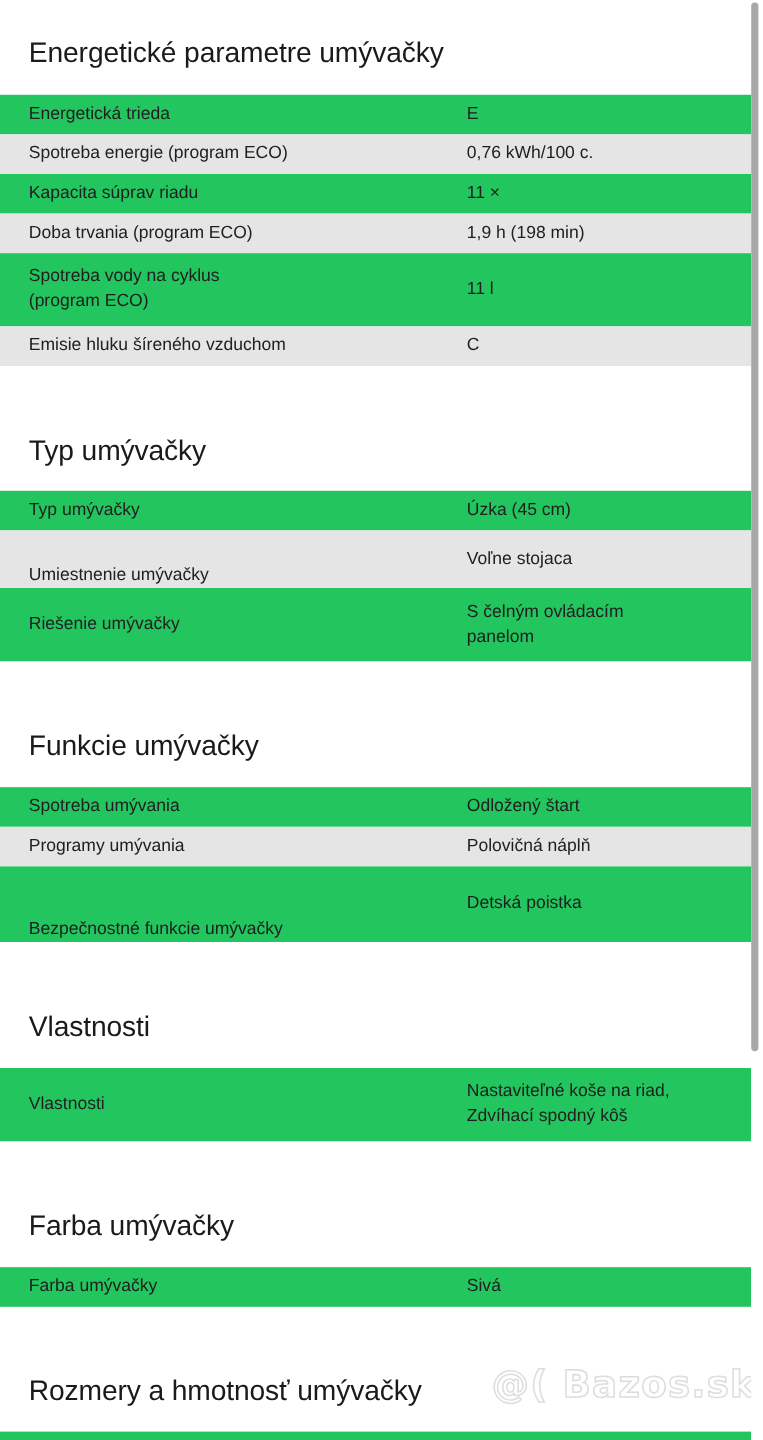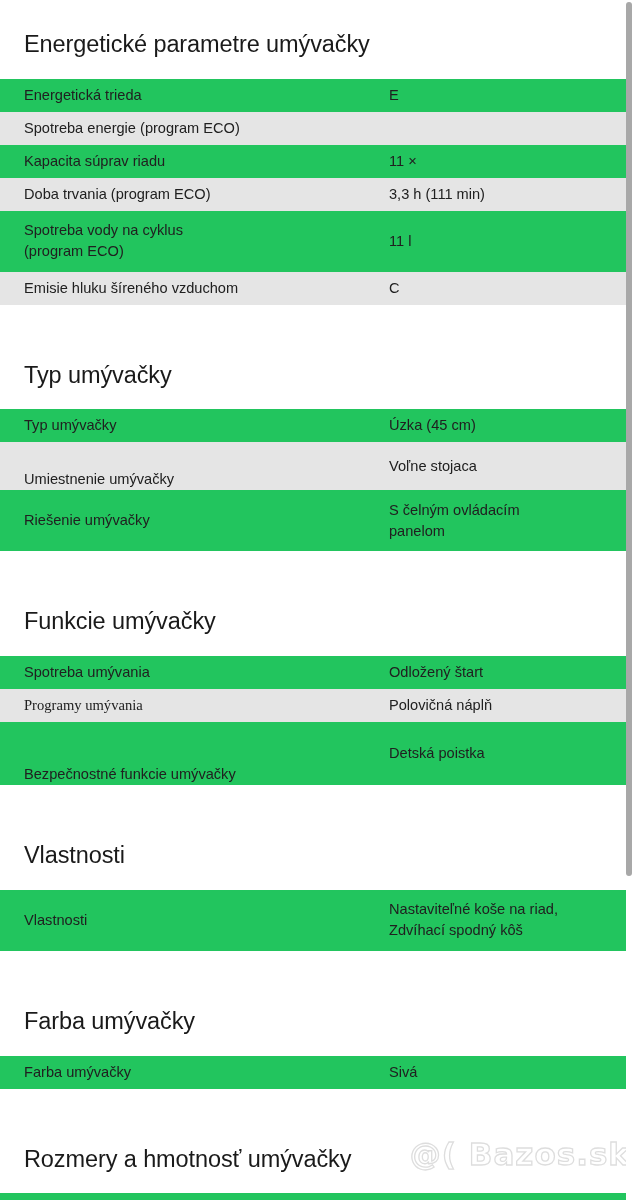--- a/index.html
+++ b/index.html
@@ -139,28 +139,29 @@
       <section class="spec-section first-section">
         <h2 class="section-heading">Energetické parametre umývačky</h2>
         <div class="heading-gap"></div>
         <div class="spec-rows">
           <div class="spec-row striped">
             <div class="spec-label" style="white-space: pre-line;">Energetická trieda</div>
             <div class="spec-value">E</div>
           </div>
           <div class="spec-row">
             <div class="spec-label" style="white-space: pre-line;">Spotreba energie (program ECO)</div>
+            <div class="spec-value">0,76 kWh/100 c.</div>
           </div>
           <div class="spec-row striped">
             <div class="spec-label" style="white-space: pre-line;">Kapacita súprav riadu</div>
             <div class="spec-value">11 ×</div>
           </div>
           <div class="spec-row">
             <div class="spec-label" style="white-space: pre-line;">Doba trvania (program ECO)</div>
-            <div class="spec-value">3,3 h (111 min)</div>
+            <div class="spec-value">1,9 h (198 min)</div>
           </div>
           <div class="spec-row striped two-line">
             <div class="spec-label" style="white-space: pre-line;">Spotreba vody na cyklus
 (program ECO)</div>
             <div class="spec-value">11 l</div>
           </div>
           <div class="spec-row">
             <div class="spec-label" style="white-space: pre-line;">Emisie hluku šíreného vzduchom</div>
             <div class="spec-value">C</div>
           </div>
@@ -189,21 +190,21 @@
       <div class="section-gap-md"></div>
       <section class="spec-section">
         <h2 class="section-heading">Funkcie umývačky</h2>
         <div class="heading-gap"></div>
         <div class="spec-rows">
           <div class="spec-row striped">
             <div class="spec-label" style="white-space: pre-line;">Spotreba umývania</div>
             <div class="spec-value">Odložený štart</div>
           </div>
           <div class="spec-row">
-            <div class="spec-label" style="white-space: pre-line; font-family: Liberation Serif, serif;">Programy umývania</div>
+            <div class="spec-label" style="white-space: pre-line;">Programy umývania</div>
             <div class="spec-value">Polovičná náplň</div>
           </div>
           <div class="spec-row striped">
             <div class="spec-label" style="white-space: pre-line; margin-top: 42px;">Bezpečnostné funkcie umývačky</div>
             <div class="spec-value">Detská poistka</div>
           </div>
         </div>
       </section>
       <div class="section-gap-md"></div>
       <section class="spec-section">

